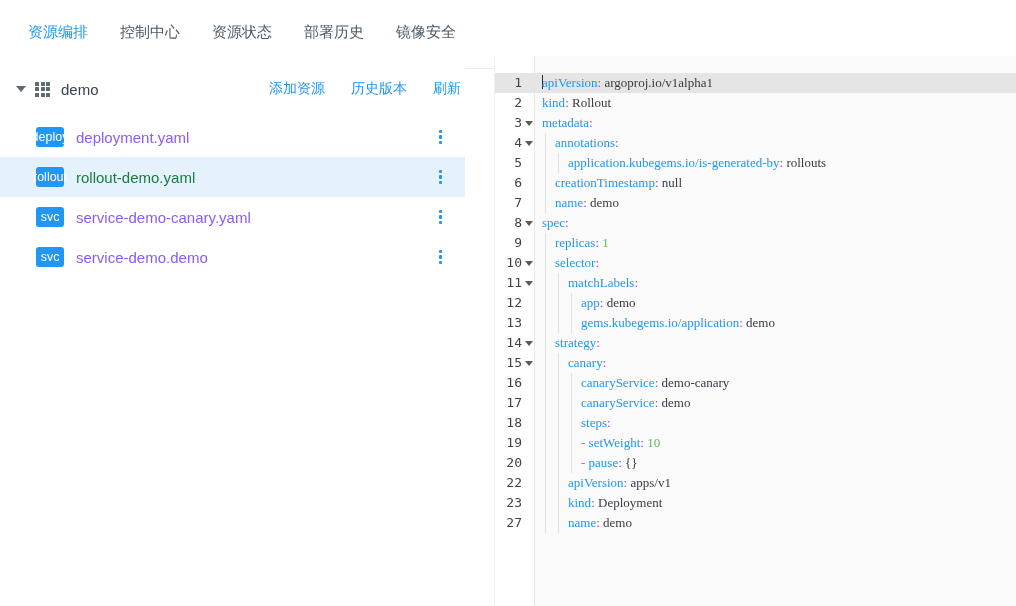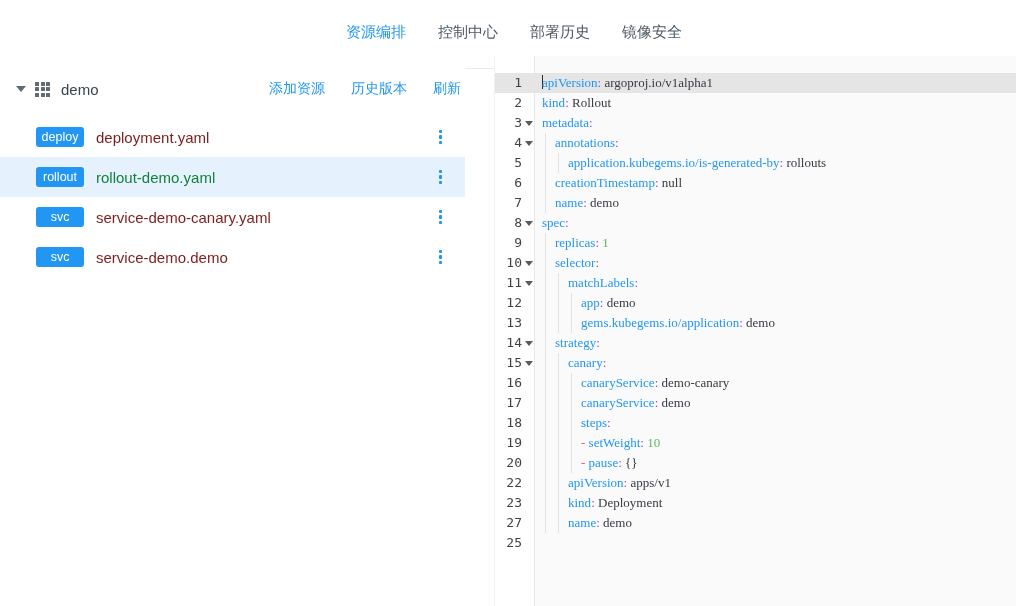--- a/index.html
+++ b/index.html
@@ -1,21 +1,21 @@
 <!DOCTYPE html>
 <html><head>
 <meta charset="utf-8">
 <style>
   * { margin:0; padding:0; box-sizing:border-box; }
   html,body { width:1016px; height:606px; background:#fff; overflow:hidden;
     font-family:"Liberation Sans", sans-serif; }
 
   
   .tabbar { position:absolute; top:0; left:0; right:0; height:69px;
-    border-bottom:1px solid #e8eaec; display:flex; padding-left:12px; background:#fff;justify-content:center; }
+    border-bottom:1px solid #e8eaec; display:flex; padding-left:12px; background:#fff; }
   .tab { height:100%; display:flex; align-items:center; padding:0 16px;
     font-size:15px; font-weight:500; color:#4b5a64; cursor:pointer;
     border-bottom:3px solid transparent; }
   .tab.active { color:#2196f3; border-bottom-color:#2196f3; }
 
   
   .panel { position:absolute; top:56px; left:0; width:465px; bottom:0; background:#fff; }
   .panel-header { height:40px; margin-top:13px; display:flex; align-items:center;
     padding:0 4px 0 16px; }
   .caret { width:0; height:0; border-left:5px solid transparent;
@@ -26,24 +26,24 @@
   .grid-icon i { background:#5f6b73; border-radius:0.5px; }
   .tree-name { font-size:15px; color:#36454f; }
   .header-actions { margin-left:auto; display:flex; gap:26px; align-items:center;justify-content:space-between; }
   .action-link { font-size:14px; font-weight:500; color:#2196f3; cursor:pointer;
     text-decoration:none; white-space:nowrap; }
 
   .file-list { margin-top:8px; }
   .file-row { height:40px; display:flex; align-items:center;
     padding:0 20px 0 36px; cursor:pointer; }
   .file-row.selected { background:#e5f1fc; }
-  .badge { width:48px; height:20px; background:#2196f3; color:#fff;
+  .badge { width:28px; height:20px; background:#2196f3; color:#fff;
     font-size:12.5px; border-radius:3px; display:flex; align-items:center;
     justify-content:center; margin-right:12px; flex:none; }
-  .file-name { font-size:15px; color:#7f1d1d; flex:1; }
+  .file-name { font-size:15px; color:#8b5cf6; flex:1; }
   .file-row.selected .file-name { color:#15803d; }
   .kebab { display:flex; flex-direction:column; gap:2px; padding:4px 3px; cursor:pointer; }
   .kebab i { width:3.5px; height:3.5px; background:#2196f3; border-radius:1px; }
 
   
   .editor { position:absolute; top:56px; left:494px; right:0; bottom:0;
     background:#fafafa; border-left:1px solid #f1f1f1;
     font-family:"DejaVu Sans Mono", monospace; font-size:13px; }
   .gutter-bg { position:absolute; top:0; bottom:0; left:0; width:40px;
     background:#fff; border-right:1px solid #e8e8e8; }
@@ -66,20 +66,21 @@
   .tk-v { color:#383a42; }
   .tk-n { color:#5cb85c; }
   .tk-d { color:#e75480; }
 </style>
 </head>
 <body>
 
 <div class="tabbar">
     <div class="tab active">资源编排</div>
     <div class="tab">控制中心</div>
+    <div class="tab">资源状态</div>
     <div class="tab">部署历史</div>
     <div class="tab">镜像安全</div>
   </div>
 
 <div class="panel">
   <div class="panel-header">
     <span class="caret"></span>
     <span class="grid-icon">
       <i></i>
         <i></i>
@@ -226,18 +227,14 @@
     <span class="ccontent"><span class="ig"></span><span class="ig"></span><span class="tk-k">apiVersion</span><span class="tk-p">:</span><span class="tk-v"> apps/v1</span></span>
   </div>
       <div class="crow">
     <span class="lnum">23</span>
     <span class="ccontent"><span class="ig"></span><span class="ig"></span><span class="tk-k">kind</span><span class="tk-p">:</span><span class="tk-v"> Deployment</span></span>
   </div>
       <div class="crow">
     <span class="lnum">27</span>
     <span class="ccontent"><span class="ig"></span><span class="ig"></span><span class="tk-k">name</span><span class="tk-p">:</span><span class="tk-v"> demo</span></span>
   </div>
-      <div class="crow">
-    <span class="lnum">25</span>
-    <span class="ccontent"></span>
-  </div>
     </div>
 </div>
 
 </body></html>

